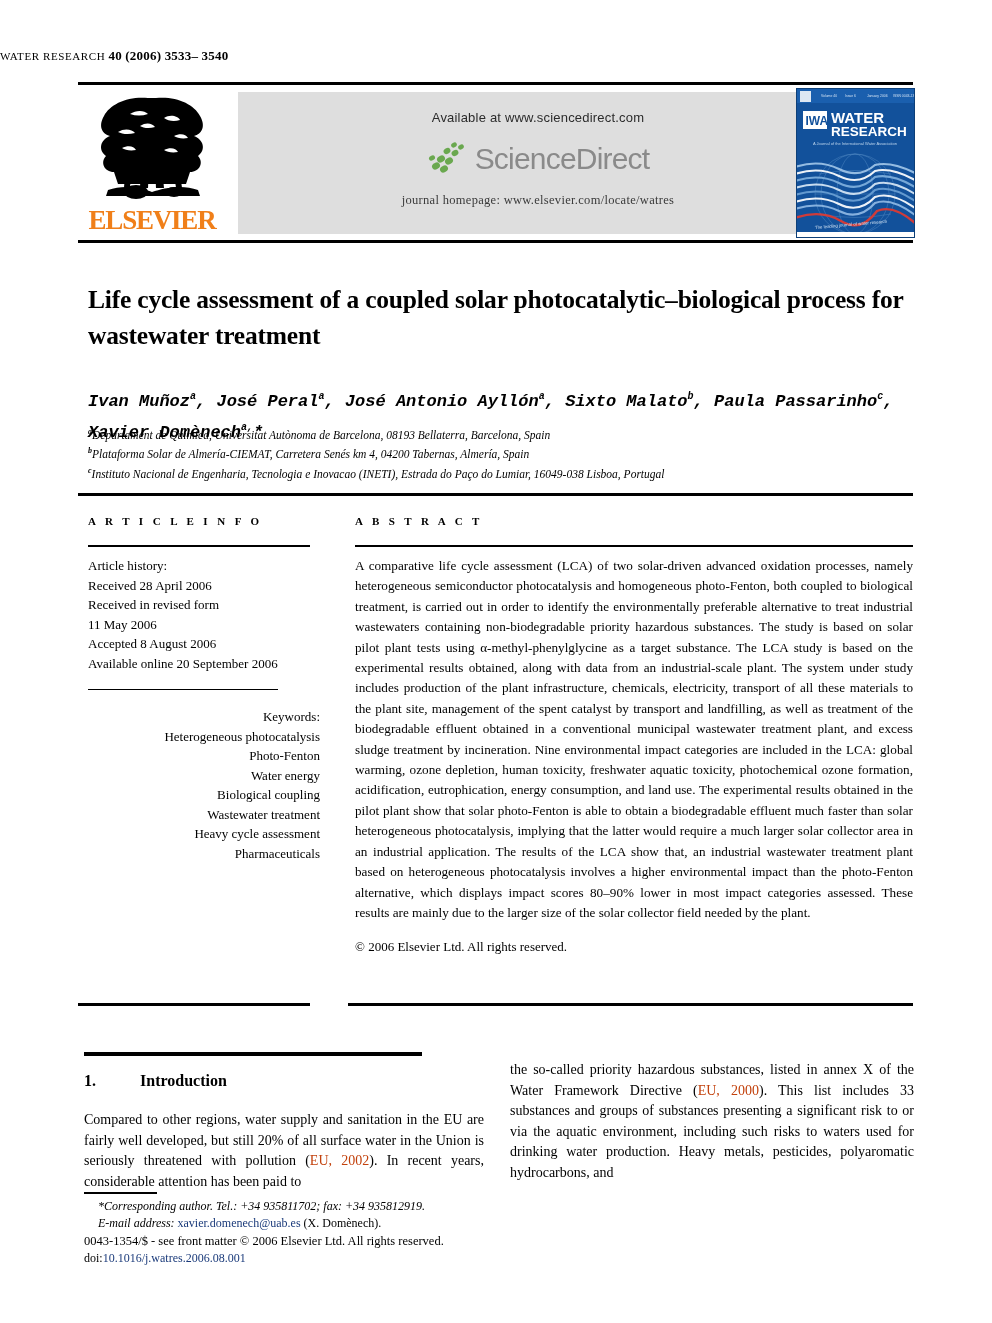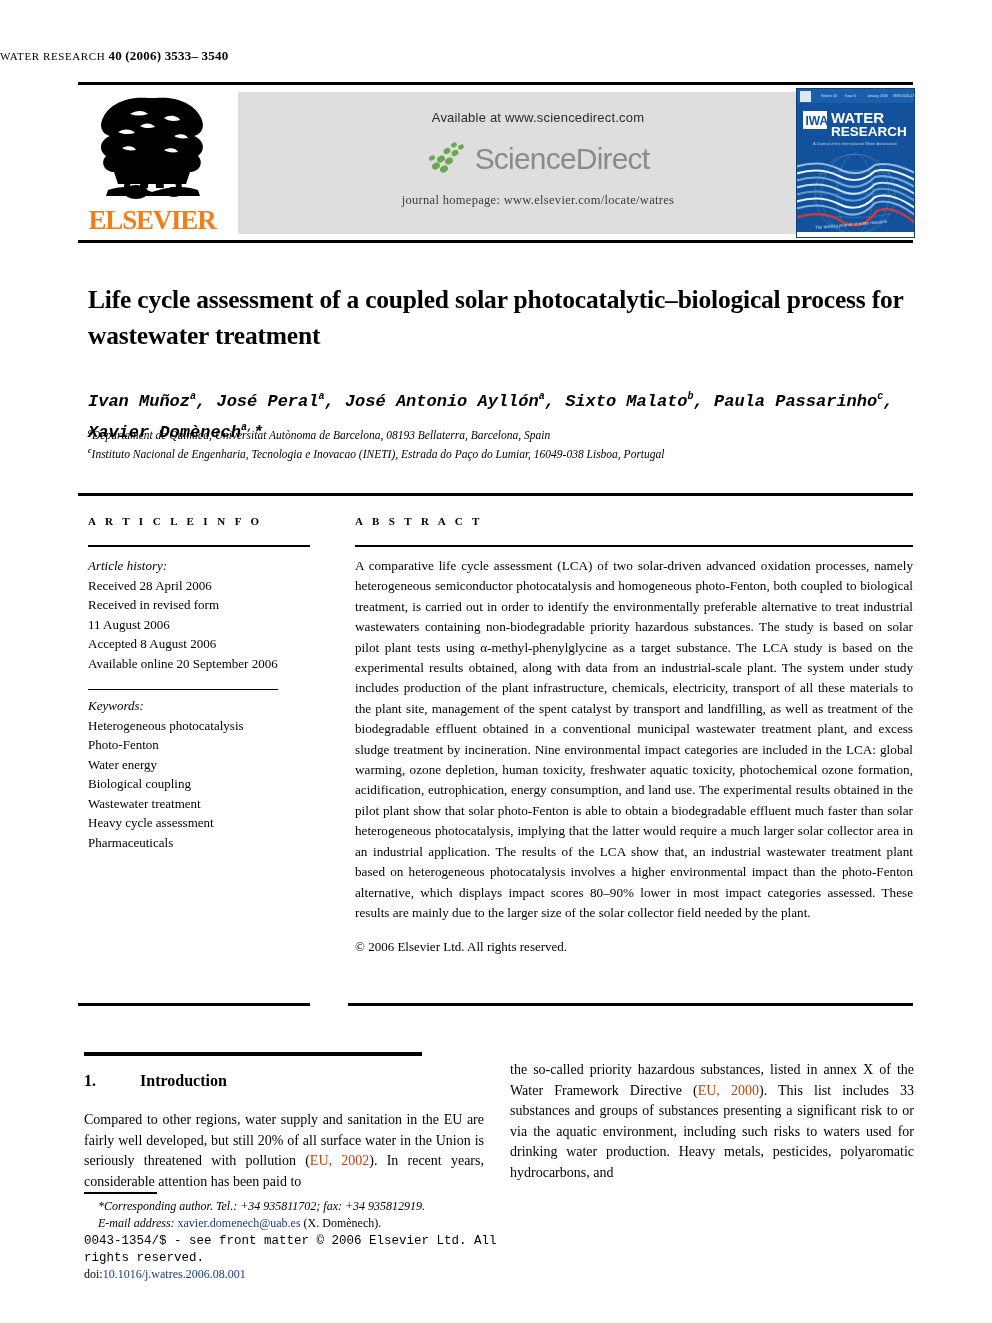--- a/index.html
+++ b/index.html
@@ -206,27 +206,27 @@
   }
 
   .info-body {
     position: absolute;
     left: 88px; top: 556px;
     width: 232px;
     font-family: "Liberation Serif", serif;
     font-size: 13px;
     line-height: 19.5px;
   }
-  .info-label { font-style: italic; }
+  .info-label { }
   .hist-last {
     display: inline-block;
     border-bottom: 1.5px solid #000;
     padding-bottom: 16px;
   }
-  .kw-block { margin-top: 6px; }
+  .kw-block { margin-top: 17px; text-align: right; }
 
   .abs-body {
     position: absolute;
     left: 355px; top: 556px;
     width: 558px;
     font-family: "Liberation Serif", serif;
     font-size: 13.2px;
     line-height: 20.4px;
     text-align: justify;
   }
@@ -292,21 +292,21 @@
     position: absolute;
     left: 84px; top: 1198px;
     width: 420px;
     font-family: "Liberation Serif", serif;
     font-size: 12px;
     line-height: 16.5px;
   }
   .fn-ital { font-style: italic; }
   .fn-indent { padding-left: 14px; }
   .fn-link { color: #1a3a7a; }
-  .fn-issn { margin-top: 2px; font-size: 12.5px; font-family: Liberation Mono, monospace; }
+  .fn-issn { margin-top: 2px; font-size: 12.5px; }
   .doi-link { color: #1a3a7a; }
 </style>
 </head>
 <body>
 
 <div class="page">
 
   <div class="runhead">
     <span class="jname">WATER RESEARCH</span>
     <span class="jnum">40 (2006) 3533– 3540</span>
@@ -403,39 +403,40 @@
   </div>
 
   <div class="rule-mast-bottom"></div>
 
   <h1 class="title">Life cycle assessment of a coupled solar photocatalytic–biological process for wastewater treatment</h1>
 
   <div class="authors">Ivan Muñoz<sup>a</sup>, José Peral<sup>a</sup>, José Antonio Ayllón<sup>a</sup>, Sixto Malato<sup>b</sup>, Paula Passarinho<sup>c</sup>, Xavier Domènech<sup>a,</sup>*</div>
 
   <div class="affils">
     <div><sup>a</sup><span>Departament de Química, Universitat Autònoma de Barcelona, 08193 Bellaterra, Barcelona, Spain</span></div>
+    <div><sup>b</sup><span>Plataforma Solar de Almería-CIEMAT, Carretera Senés km 4, 04200 Tabernas, Almería, Spain</span></div>
     <div><sup>c</sup><span>Instituto Nacional de Engenharia, Tecnologia e Inovacao (INETI), Estrada do Paço do Lumiar, 16049-038 Lisboa, Portugal</span></div>
   </div>
 
   <div class="rule-info-top"></div>
 
   <div class="col-info">
     <div class="sec-head">A R T I C L E   I N F O</div>
   </div>
   <div class="col-abs">
     <div class="sec-head">A B S T R A C T</div>
   </div>
   <div class="hr-thin-info"></div>
   <div class="hr-thin-abs"></div>
 
   <div class="info-body">
     <div class="info-label">Article history:</div>
     <div>Received 28 April 2006</div>
     <div>Received in revised form</div>
-    <div>11 August 2006</div>
+    <div>11 May 2006</div>
     <div>Accepted 8 August 2006</div>
     <div><span class="hist-last">Available online 20 September 2006</span></div>
     <div class="kw-block">
       <div class="info-label">Keywords:</div>
       <div>Heterogeneous photocatalysis</div>
       <div>Photo-Fenton</div>
       <div>Water energy</div>
       <div>Biological coupling</div>
       <div>Wastewater treatment</div>
       <div>Heavy cycle assessment</div>

